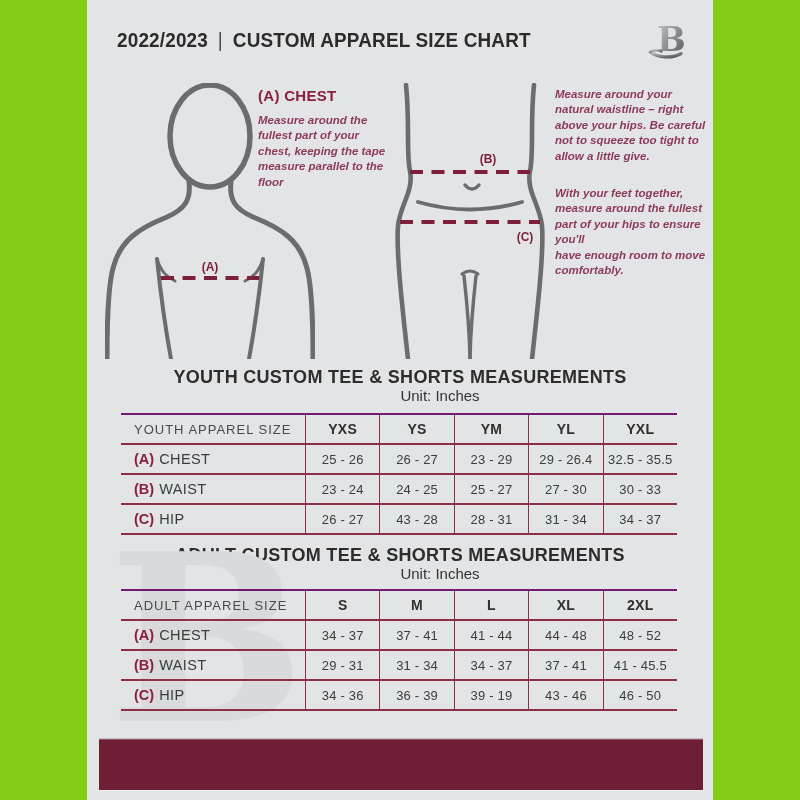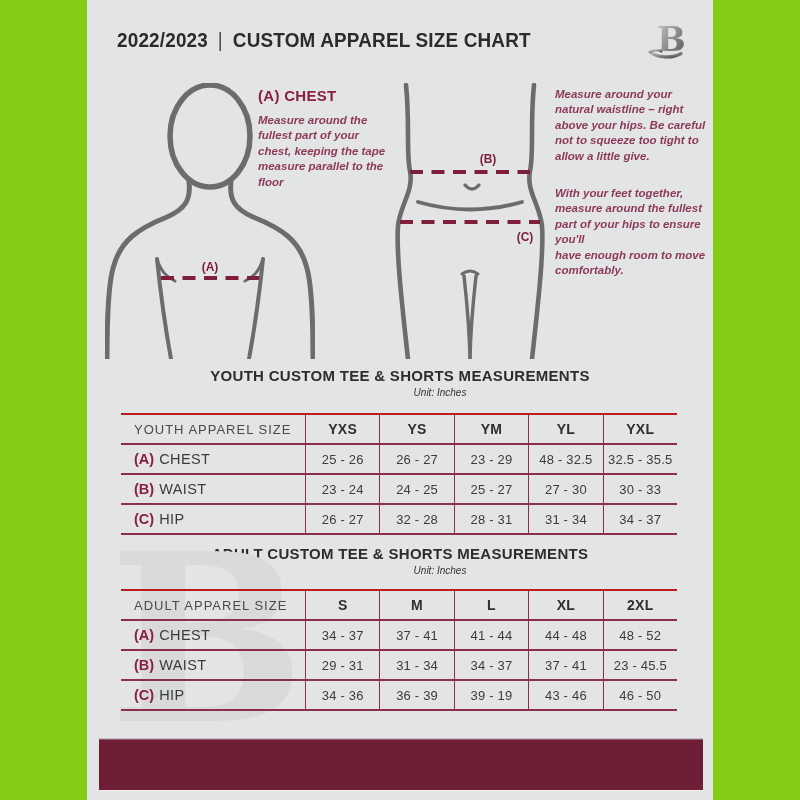--- a/index.html
+++ b/index.html
@@ -37,32 +37,32 @@
   .guide p  { font-size:11.5px; font-style:italic; font-weight:700; color:#8d3a57;
               line-height:1.34; white-space:pre-line; }
   .guide-chest { left:171px; top:87px; width:130px; }
   .guide-col   { position:absolute; left:468px; top:87px; width:156px; }
   .guide-waist { position:relative; width:156px; }
   .guide-hips  { position:relative; width:156px; margin-top:22px; }
 
   
   .sec-title {
     position:absolute; left:0; width:626px; text-align:center;
-    font-size:15px; font-weight:700; color:#2d2d2d; letter-spacing:.3px;
+    font-size:18px; font-weight:700; color:#2d2d2d; letter-spacing:.3px;
   }
   .sec-sub {
     position:absolute; left:0; width:706px; text-align:center;
-    font-size:10px; font-style:italic; color:#333;
+    font-size:15px; color:#333;
   }
 
   
   .size-table {
     position:absolute; left:34px; width:556px;
     display:grid; grid-template-columns:184px repeat(5, 1fr);
-    border-top:2px solid #b91c1c; z-index:2;
+    border-top:2px solid #701a75; z-index:2;
   }
   .cell {
     height:30px; display:flex; align-items:center; justify-content:center;
     border-bottom:2px solid #8c2f49; background:transparent;
   }
   .cell.vline { border-left:1.5px solid #8c2f49; }
   .head-first {
     justify-content:flex-start; padding-left:13px;
     font-size:13px; color:#4a4a4a; letter-spacing:1px;
   }
@@ -175,39 +175,39 @@
       <div class="cell head vline">YL</div>
       <div class="cell head vline">YXL</div>
 
       <div class="cell label-cell">
         <span class="prefix">(A)</span>
         <span class="rowname">CHEST</span>
       </div>
       <div class="cell val vline">25 - 26</div>
       <div class="cell val vline">26 - 27</div>
       <div class="cell val vline">23 - 29</div>
-      <div class="cell val vline">48 - 32.5</div>
+      <div class="cell val vline">29 - 26.4</div>
       <div class="cell val vline">32.5 - 35.5</div>
 
       <div class="cell label-cell">
         <span class="prefix">(B)</span>
         <span class="rowname">WAIST</span>
       </div>
       <div class="cell val vline">23 - 24</div>
       <div class="cell val vline">24 - 25</div>
       <div class="cell val vline">25 - 27</div>
       <div class="cell val vline">27 - 30</div>
       <div class="cell val vline">30 - 33</div>
 
       <div class="cell label-cell">
         <span class="prefix">(C)</span>
         <span class="rowname">HIP</span>
       </div>
       <div class="cell val vline">26 - 27</div>
-      <div class="cell val vline">32 - 28</div>
+      <div class="cell val vline">43 - 28</div>
       <div class="cell val vline">28 - 31</div>
       <div class="cell val vline">31 - 34</div>
       <div class="cell val vline">34 - 37</div>
     </div>
 
     <div class="watermark">B</div>
 
     <div class="sec-title" style="top:545px">ADULT CUSTOM TEE &amp; SHORTS MEASUREMENTS</div>
     <div class="sec-sub" style="top:565px">Unit: Inches</div>
 
@@ -230,21 +230,21 @@
       <div class="cell val vline">48 - 52</div>
 
       <div class="cell label-cell">
         <span class="prefix">(B)</span>
         <span class="rowname">WAIST</span>
       </div>
       <div class="cell val vline">29 - 31</div>
       <div class="cell val vline">31 - 34</div>
       <div class="cell val vline">34 - 37</div>
       <div class="cell val vline">37 - 41</div>
-      <div class="cell val vline">23 - 45.5</div>
+      <div class="cell val vline">41 - 45.5</div>
 
       <div class="cell label-cell">
         <span class="prefix">(C)</span>
         <span class="rowname">HIP</span>
       </div>
       <div class="cell val vline">34 - 36</div>
       <div class="cell val vline">36 - 39</div>
       <div class="cell val vline">39 - 19</div>
       <div class="cell val vline">43 - 46</div>
       <div class="cell val vline">46 - 50</div>

